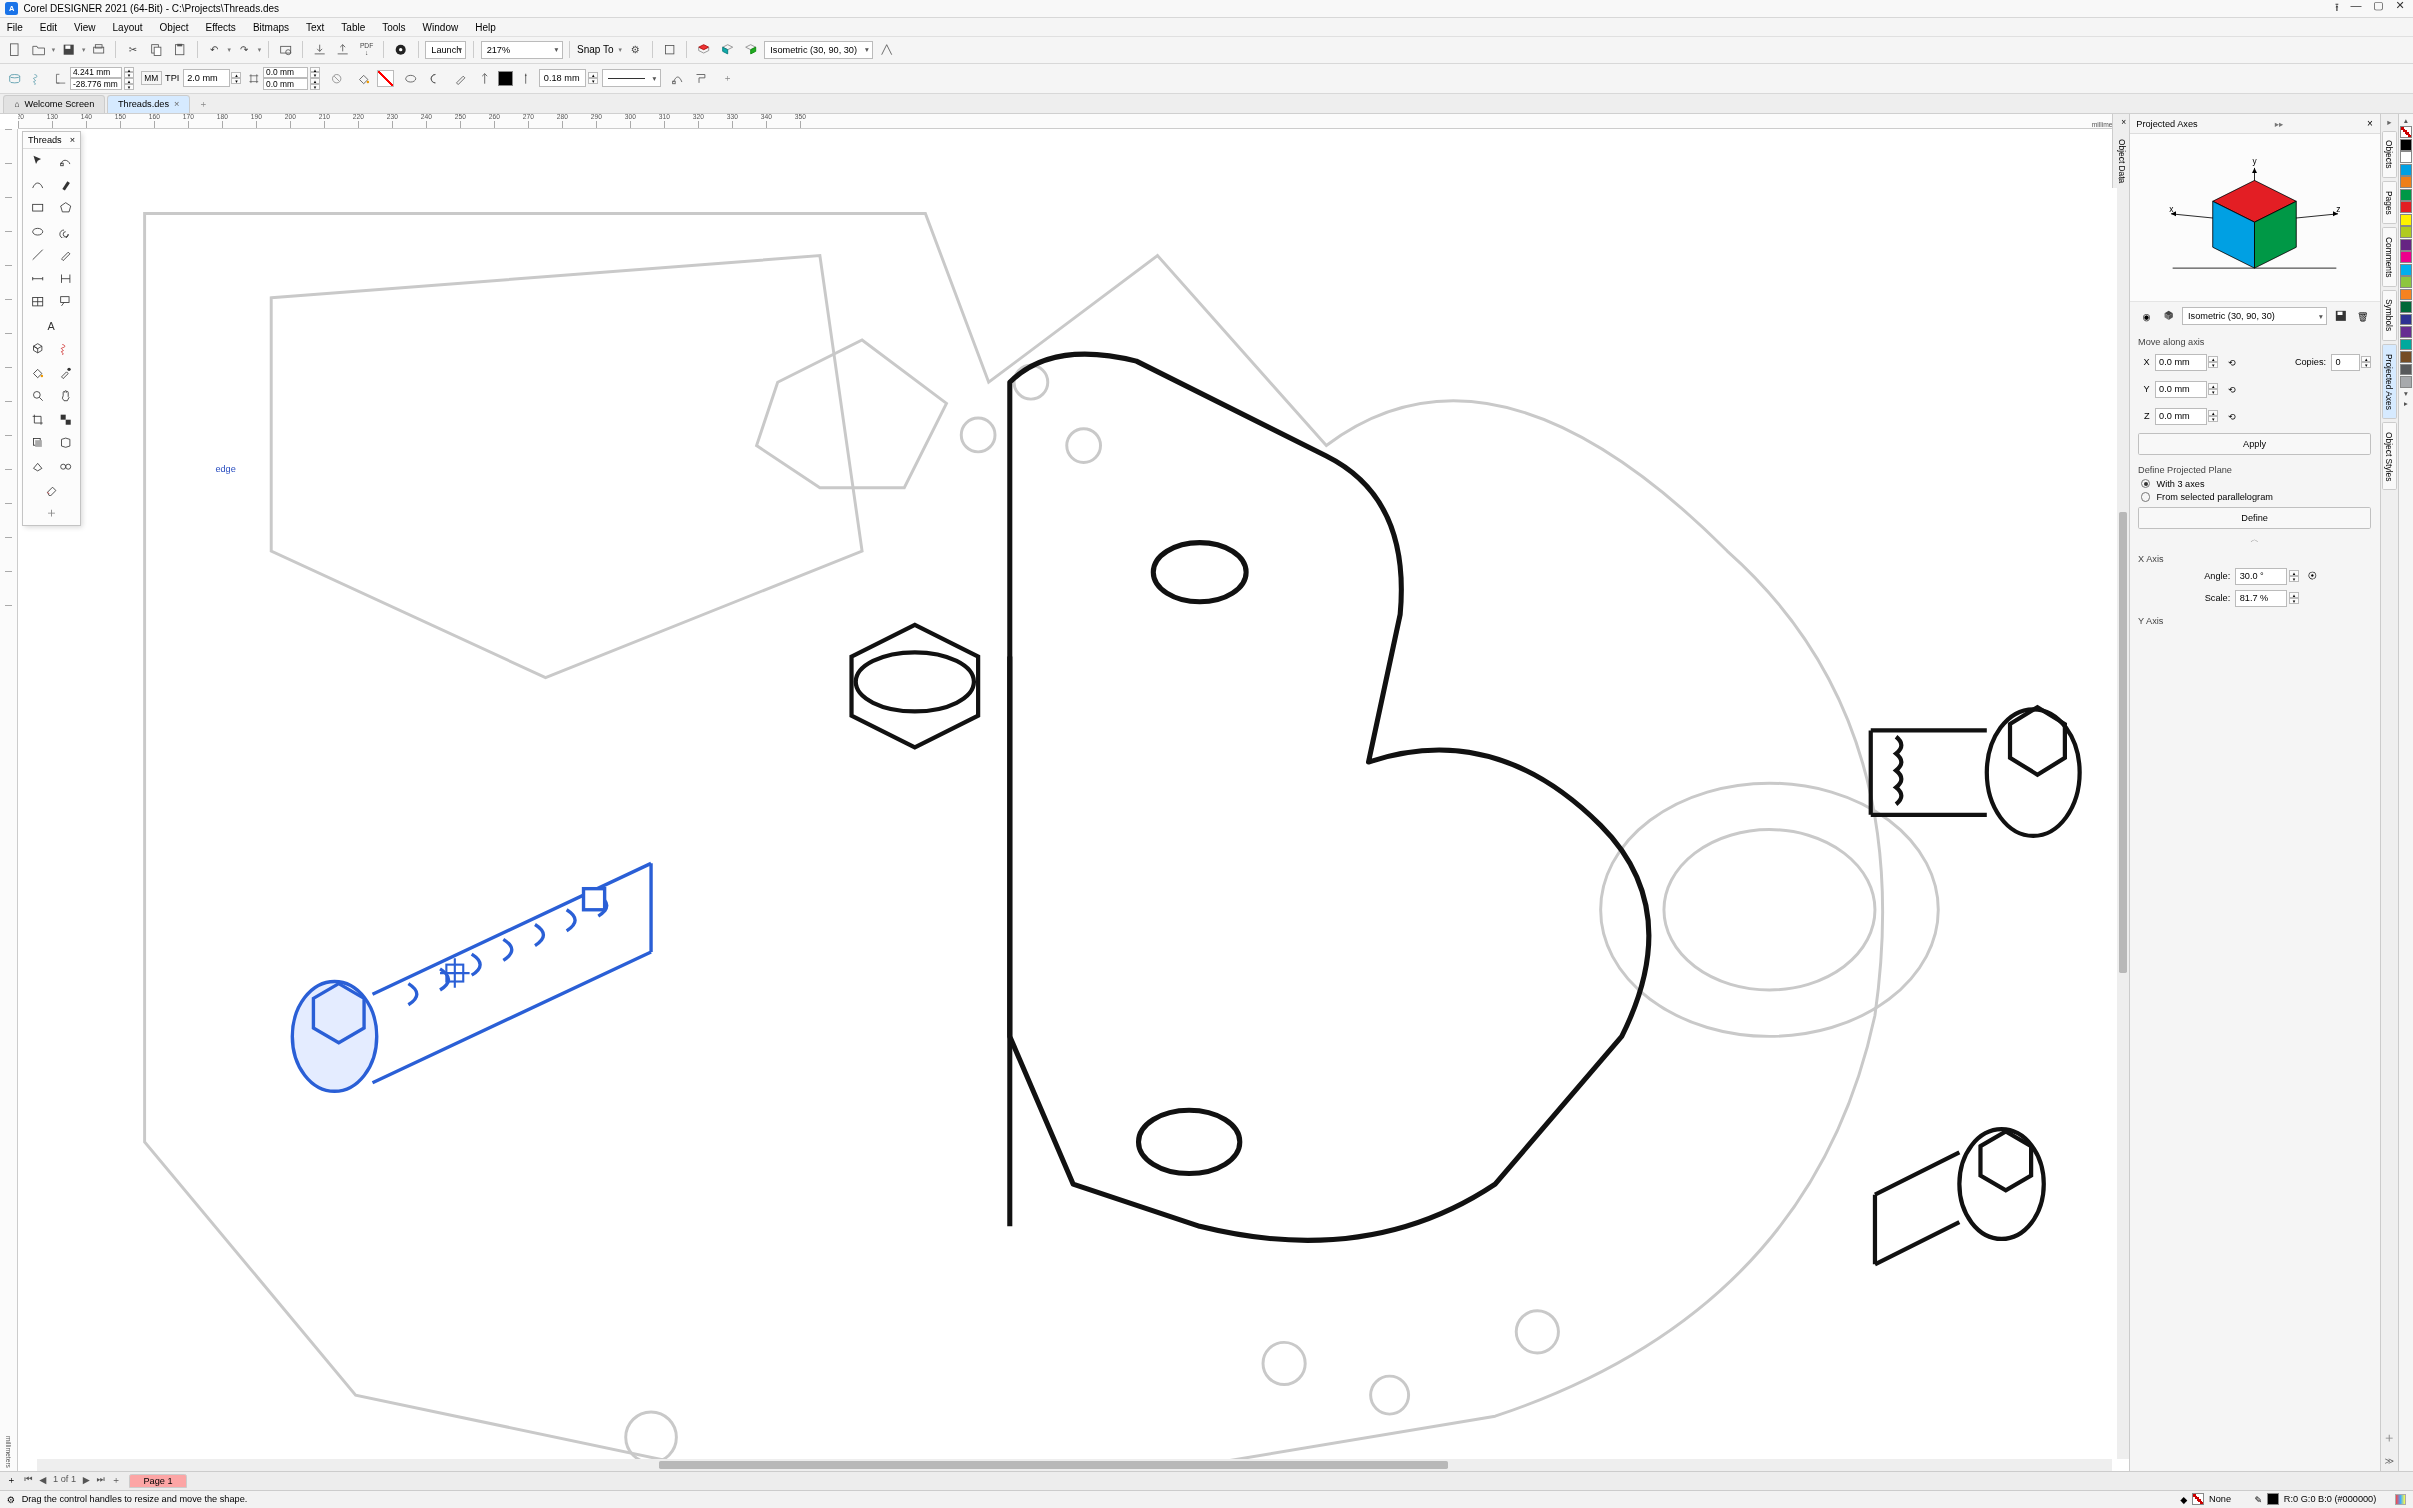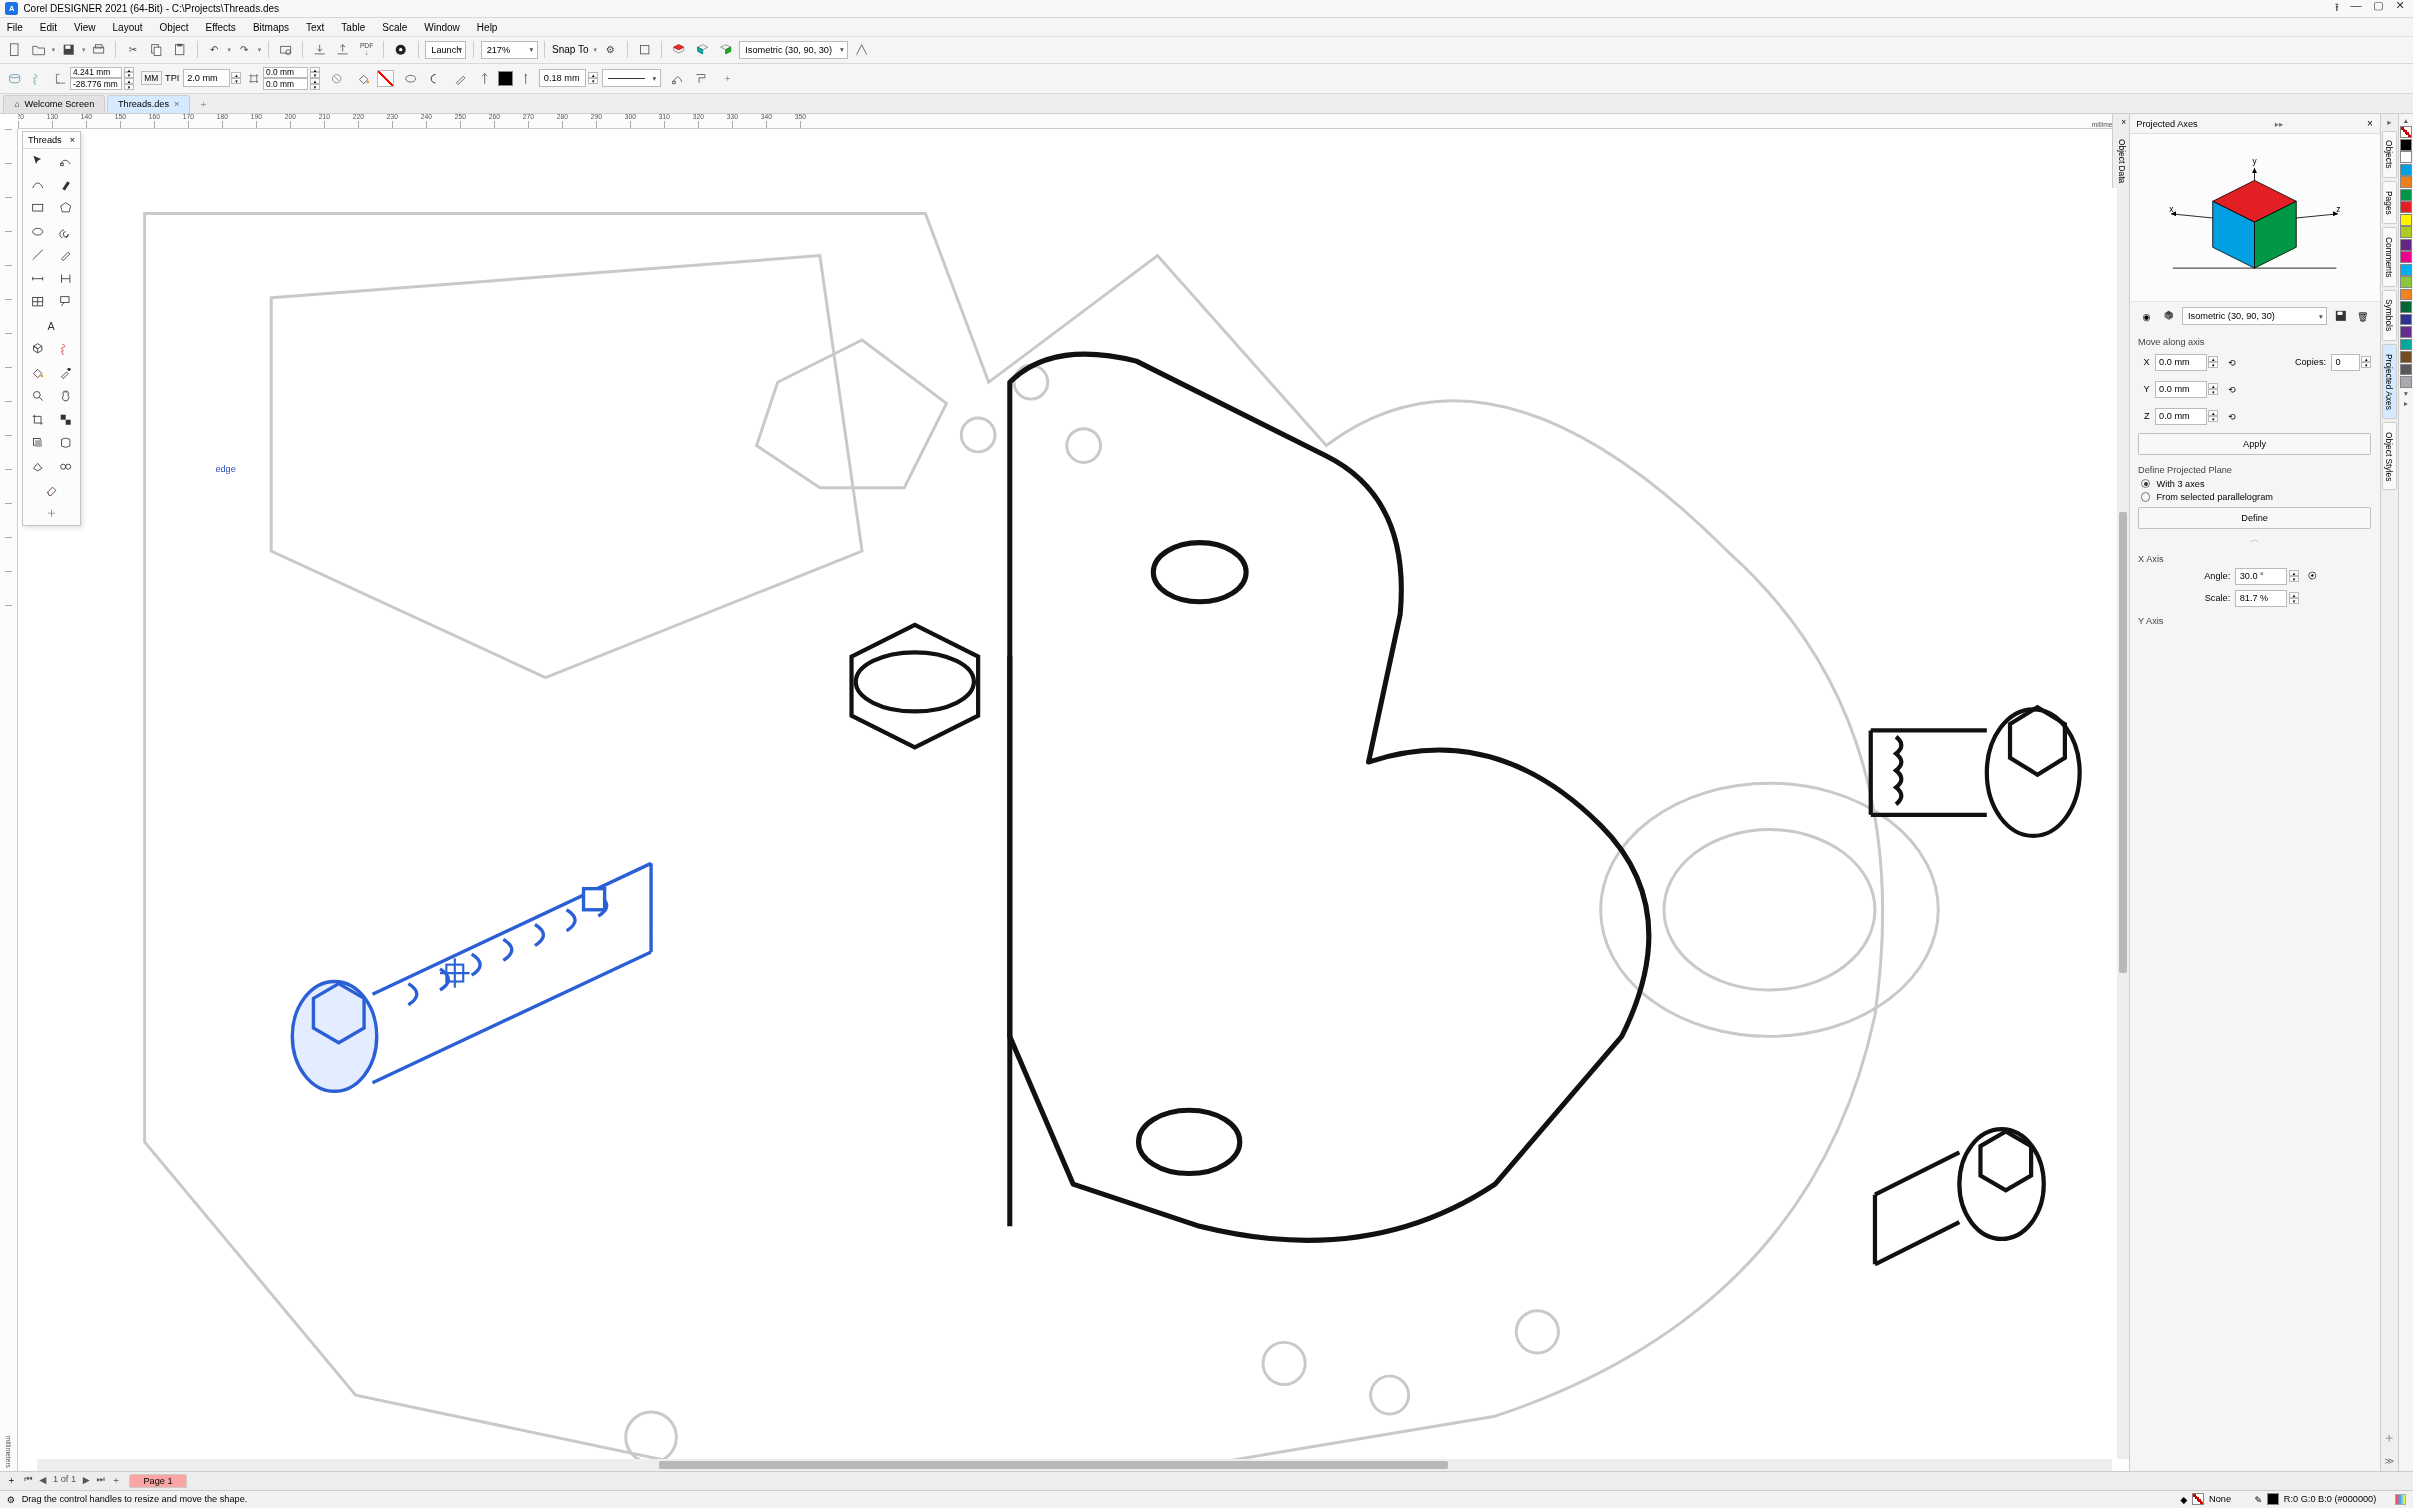--- a/index.html
+++ b/index.html
@@ -132,21 +132,21 @@
 <div class="menubar">
   <span>File</span>
   <span>Edit</span>
   <span>View</span>
   <span>Layout</span>
   <span>Object</span>
   <span>Effects</span>
   <span>Bitmaps</span>
   <span>Text</span>
   <span>Table</span>
-  <span>Scale</span>
+  <span>Tools</span>
   <span>Window</span>
   <span>Help</span>
 </div>
 
 <div class="toolbar">
   <span class="tb-btn">
       <svg viewBox="0 0 16 16">
         <rect x="3" y="1" width="9" height="14" fill="none" stroke="#555"></rect>
       </svg>
     </span>
@@ -210,21 +210,21 @@
   <span class="sep"></span>
   <span class="tb-btn">
       <svg viewBox="0 0 16 16">
         <circle cx="8" cy="8" r="6" fill="#222"></circle>
         <circle cx="8" cy="8" r="2" fill="#fff"></circle>
       </svg>
     </span>
   <span class="sep"></span>
   <span class="tb-drop" style="width:41px">Launch</span>
   <span class="sep"></span>
-  <span class="tb-drop" style="width:57px">217%</span>
+  <span class="tb-drop" style="width:82px">217%</span>
   <span class="sep"></span>
   <span>Snap To</span>
   <span style="font-size:6.7px;color:#777;margin-left:1.7px">▾</span>
   <span class="tb-btn">⚙</span>
   <span class="sep"></span>
   <span class="tb-btn">
       <svg viewBox="0 0 16 16">
         <rect x="3" y="3" width="10" height="10" fill="none" stroke="#555"></rect>
       </svg>
     </span>

